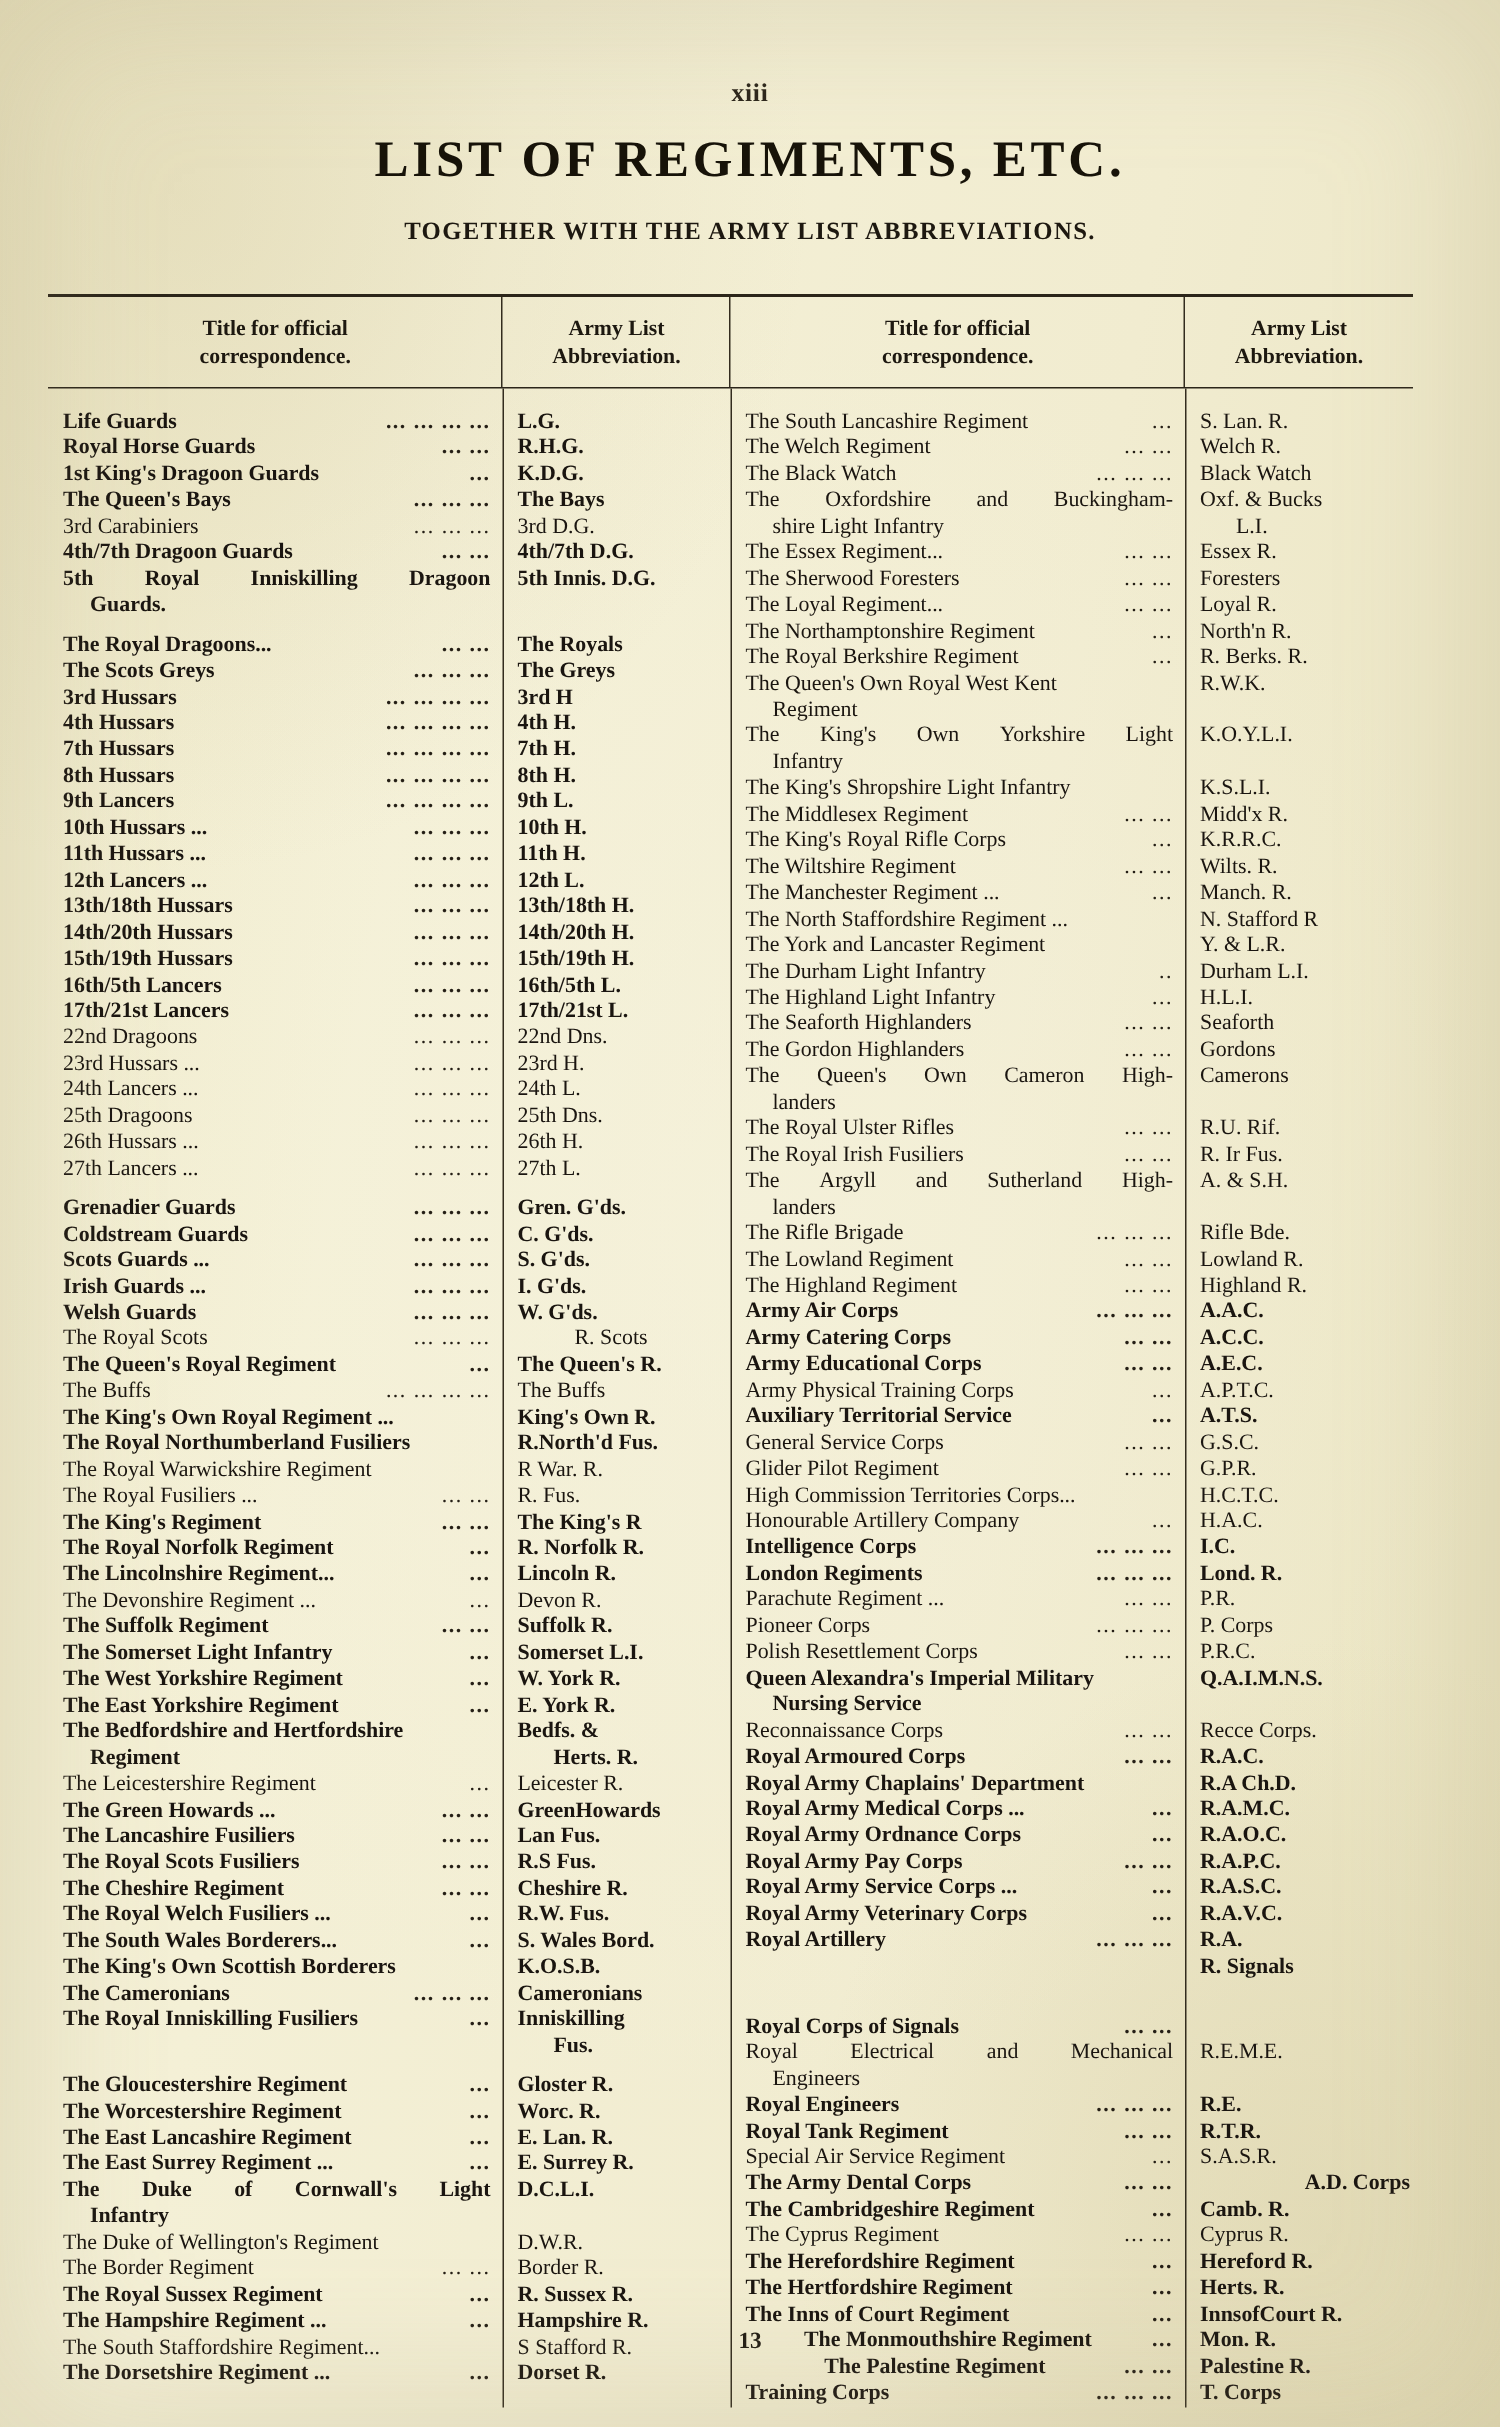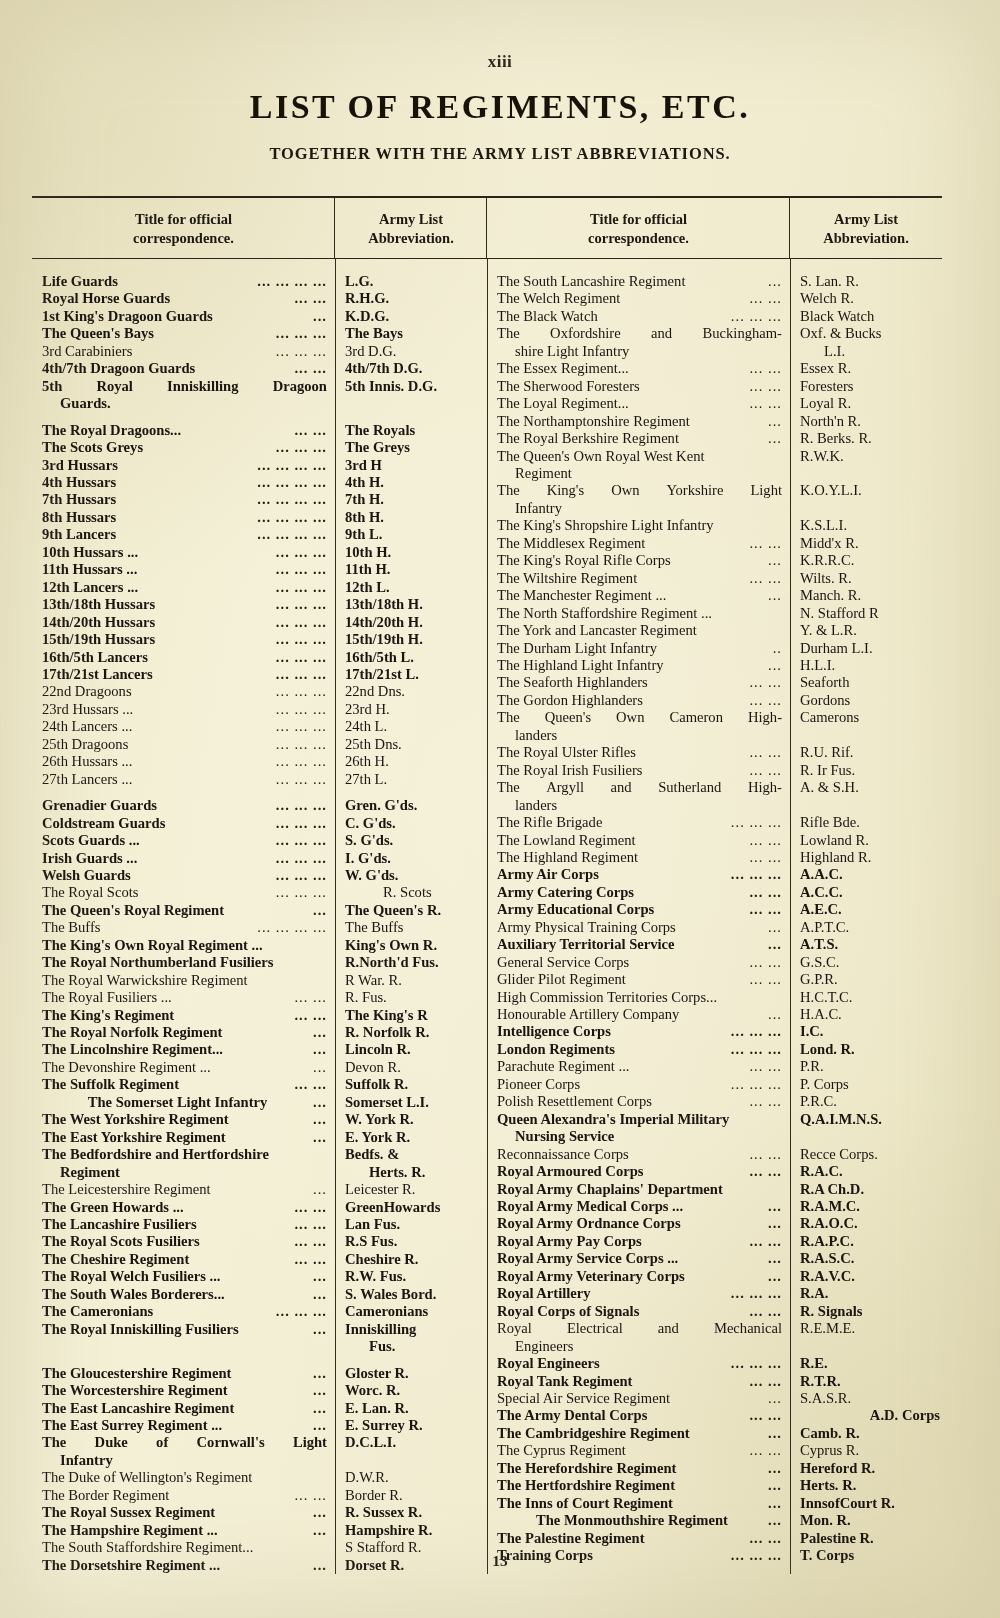--- a/index.html
+++ b/index.html
@@ -620,21 +620,21 @@
             <div class="entry">
               <div class="e-name w-bold">
                 <span style="display: block;"><span class="lbl">The Suffolk Regiment</span><span class="dots">...      ...</span></span>
               </div>
               <div class="e-abbr w-bold">
                 <span style="display: block;">Suffolk R.</span>
               </div>
             </div>
             <div class="entry">
               <div class="e-name w-bold">
-                <span style="display: block; text-align: center;"><span class="lbl">The Somerset Light Infantry</span><span class="dots">...</span></span>
+                <span style="display: block;"><span class="lbl">The Somerset Light Infantry</span><span class="dots">...</span></span>
               </div>
               <div class="e-abbr w-bold">
                 <span style="display: block;">Somerset L.I.</span>
               </div>
             </div>
             <div class="entry">
               <div class="e-name w-bold">
                 <span style="display: block;"><span class="lbl">The West Yorkshire Regiment</span><span class="dots">...</span></span>
               </div>
               <div class="e-abbr w-bold">
@@ -706,20 +706,28 @@
               <div class="e-abbr w-bold">
                 <span style="display: block;">R.W. Fus.</span>
               </div>
             </div>
             <div class="entry">
               <div class="e-name w-bold">
                 <span style="display: block;"><span class="lbl">The South Wales Borderers...</span><span class="dots">...</span></span>
               </div>
               <div class="e-abbr w-bold">
                 <span style="display: block;">S. Wales Bord.</span>
+              </div>
+            </div>
+            <div class="entry">
+              <div class="e-name w-bold">
+                <span style="display: block;"><span class="lbl">The King's Own Scottish Borderers</span></span>
+              </div>
+              <div class="e-abbr w-bold">
+                <span style="display: block;">K.O.S.B.</span>
               </div>
             </div>
             <div class="entry">
               <div class="e-name w-bold">
                 <span style="display: block;"><span class="lbl">The Cameronians</span><span class="dots">...      ...      ...</span></span>
               </div>
               <div class="e-abbr w-bold">
                 <span style="display: block;">Cameronians</span>
               </div>
             </div>
@@ -1287,21 +1295,21 @@
             <div class="entry">
               <div class="e-name w-bold">
                 <span style="display: block;"><span class="lbl">Royal Artillery</span><span class="dots">...      ...      ...</span></span>
               </div>
               <div class="e-abbr w-bold">
                 <span style="display: block;">R.A.</span>
               </div>
             </div>
             <div class="entry">
               <div class="e-name w-bold">
-                <span style="display: block;"><span class="lbl">Royal Corps of Signals</span><span class="dots">...      ...</span></span>
+                <span style="display: block; margin-top: 40px;"><span class="lbl">Royal Corps of Signals</span><span class="dots">...      ...</span></span>
               </div>
               <div class="e-abbr w-bold">
                 <span style="display: block;">R. Signals</span>
               </div>
             </div>
             <div class="entry">
               <div class="e-name w-norm">
                 <span class="spread" style="display: flex;">
                   <span>Royal</span>
                   <span>Electrical</span>
@@ -1390,21 +1398,21 @@
             <div class="entry">
               <div class="e-name w-bold">
                 <span style="display: block; margin-left: 39px;"><span class="lbl">The Monmouthshire Regiment</span><span class="dots">...</span></span>
               </div>
               <div class="e-abbr w-bold">
                 <span style="display: block;">Mon. R.</span>
               </div>
             </div>
             <div class="entry">
               <div class="e-name w-bold">
-                <span style="display: block;"><span class="lbl">The Palestine Regiment</span><span class="dots">...      ...</span></span>
+                <span style="display: block; text-align: center;"><span class="lbl">The Palestine Regiment</span><span class="dots">...      ...</span></span>
               </div>
               <div class="e-abbr w-bold">
                 <span style="display: block;">Palestine R.</span>
               </div>
             </div>
             <div class="entry">
               <div class="e-name w-bold">
                 <span style="display: block;"><span class="lbl">Training Corps</span><span class="dots">...      ...      ...</span></span>
               </div>
               <div class="e-abbr w-bold">

